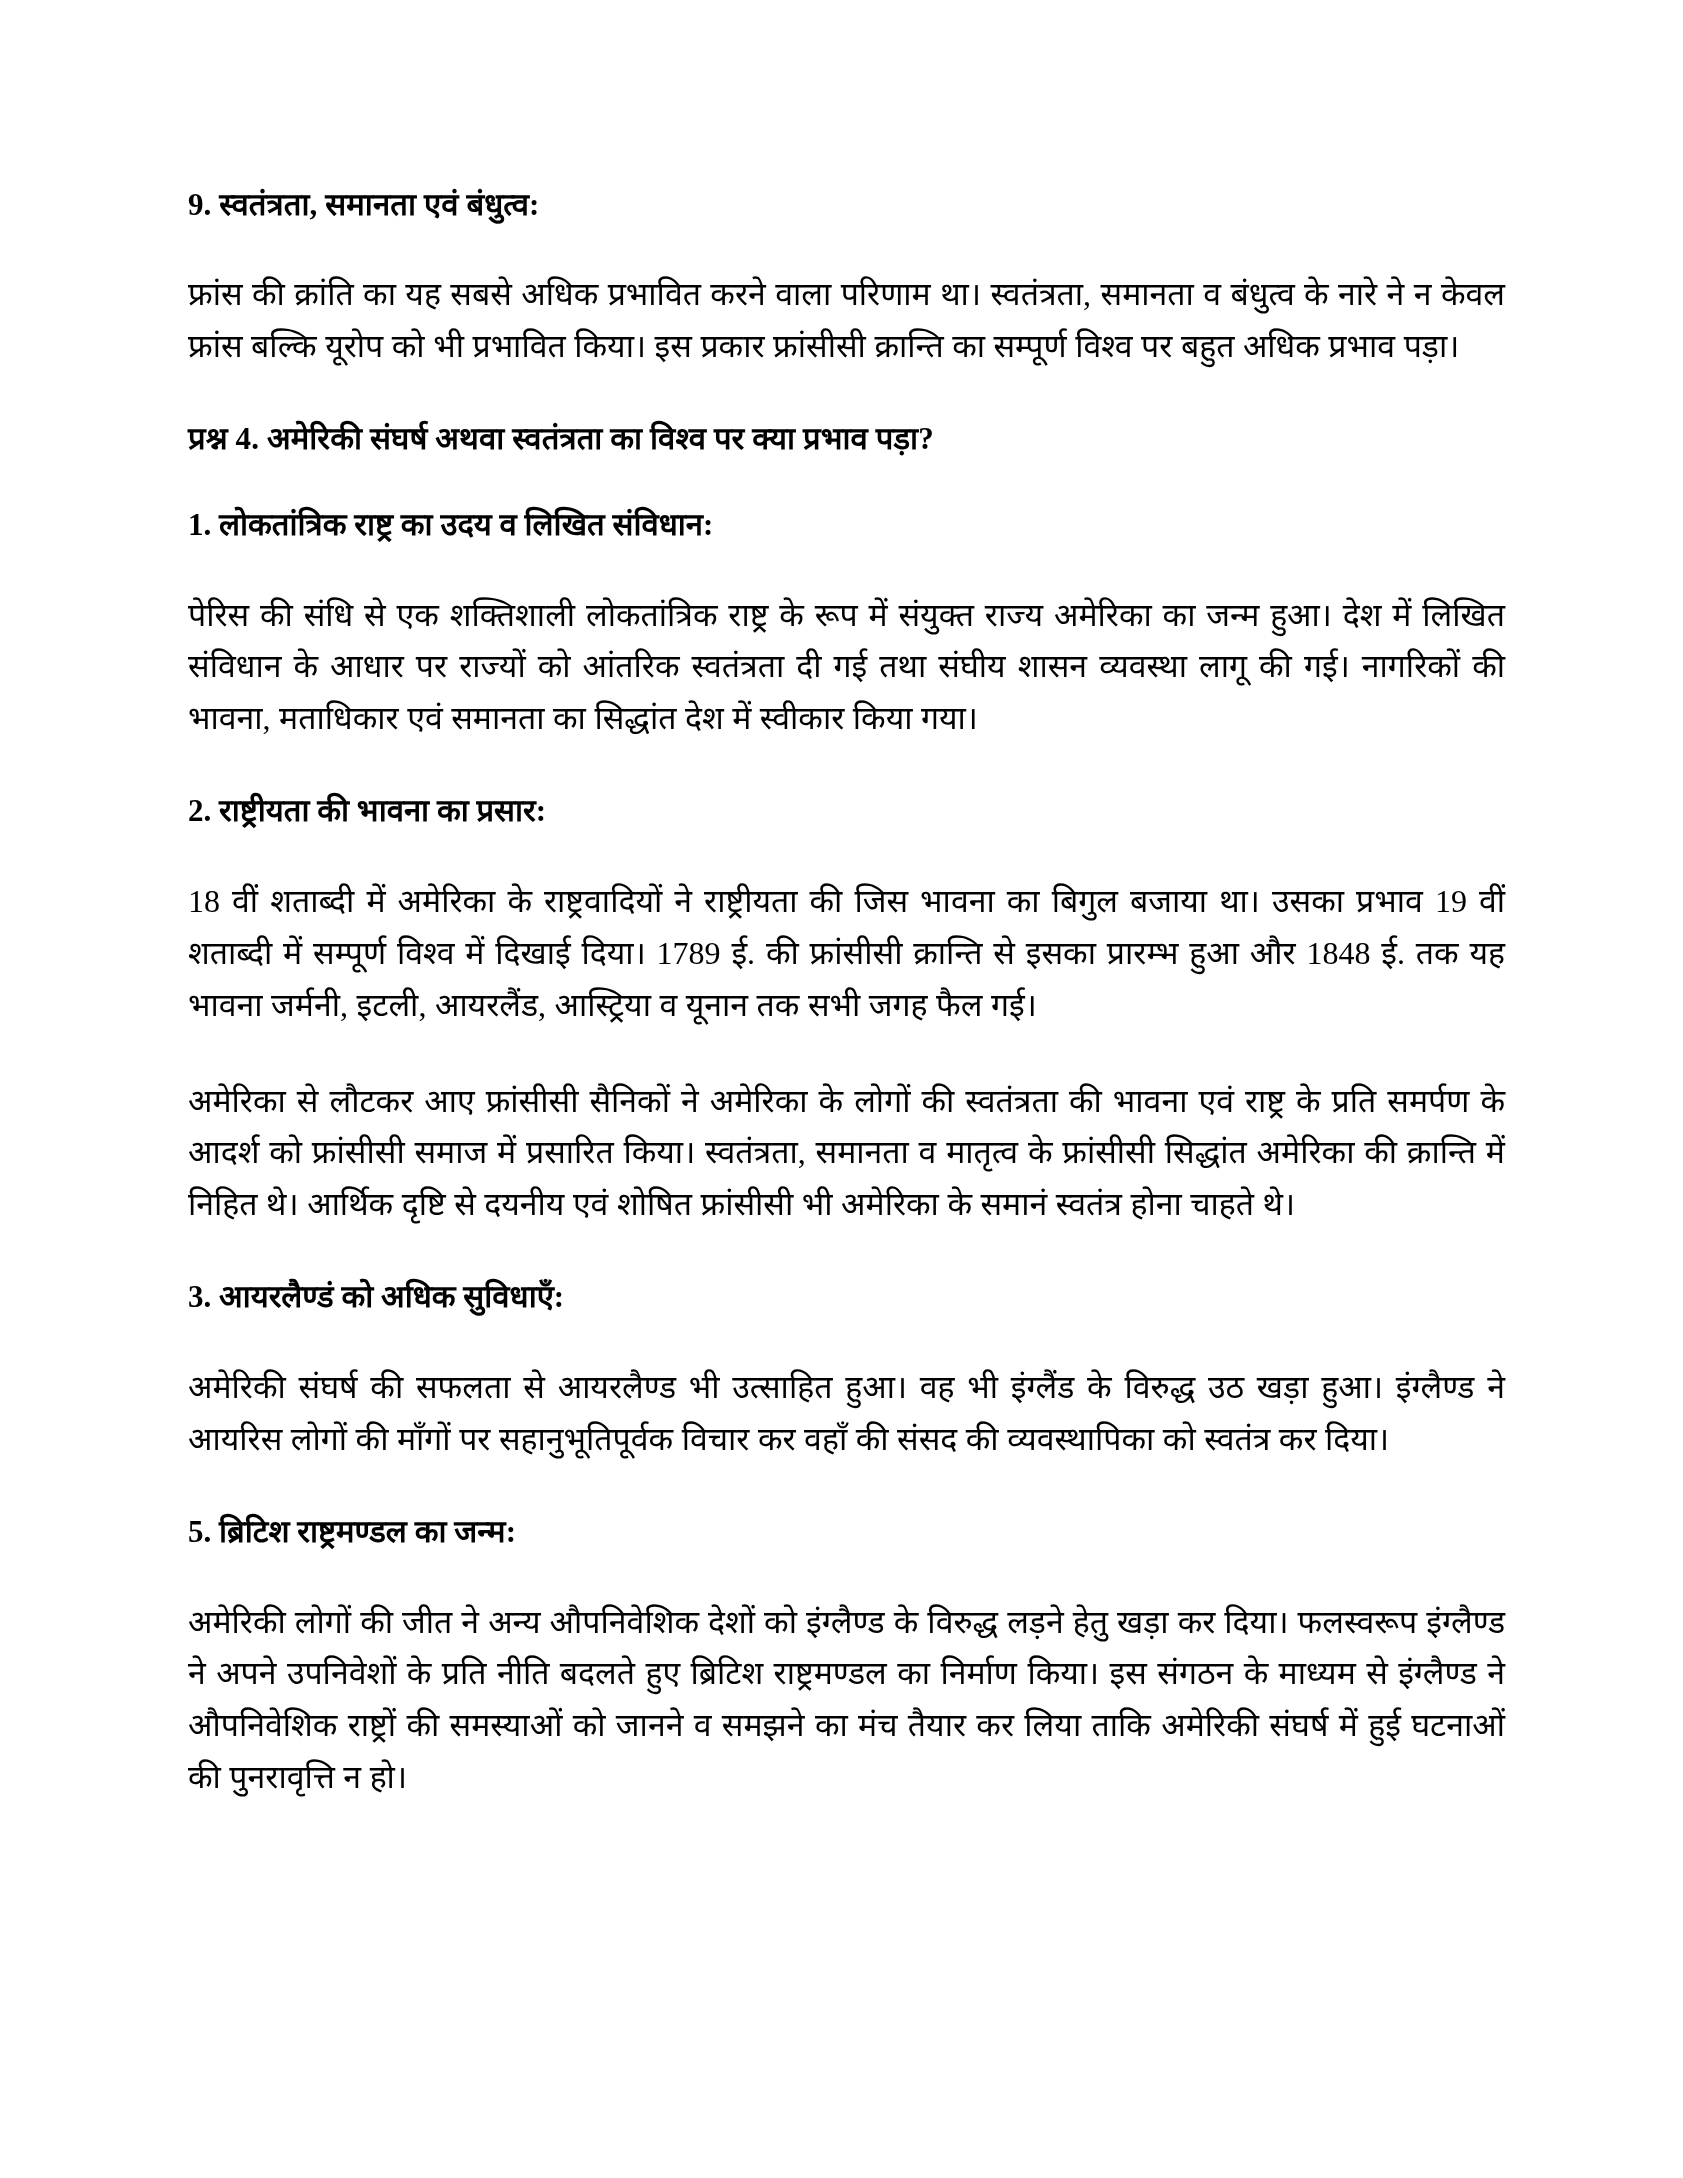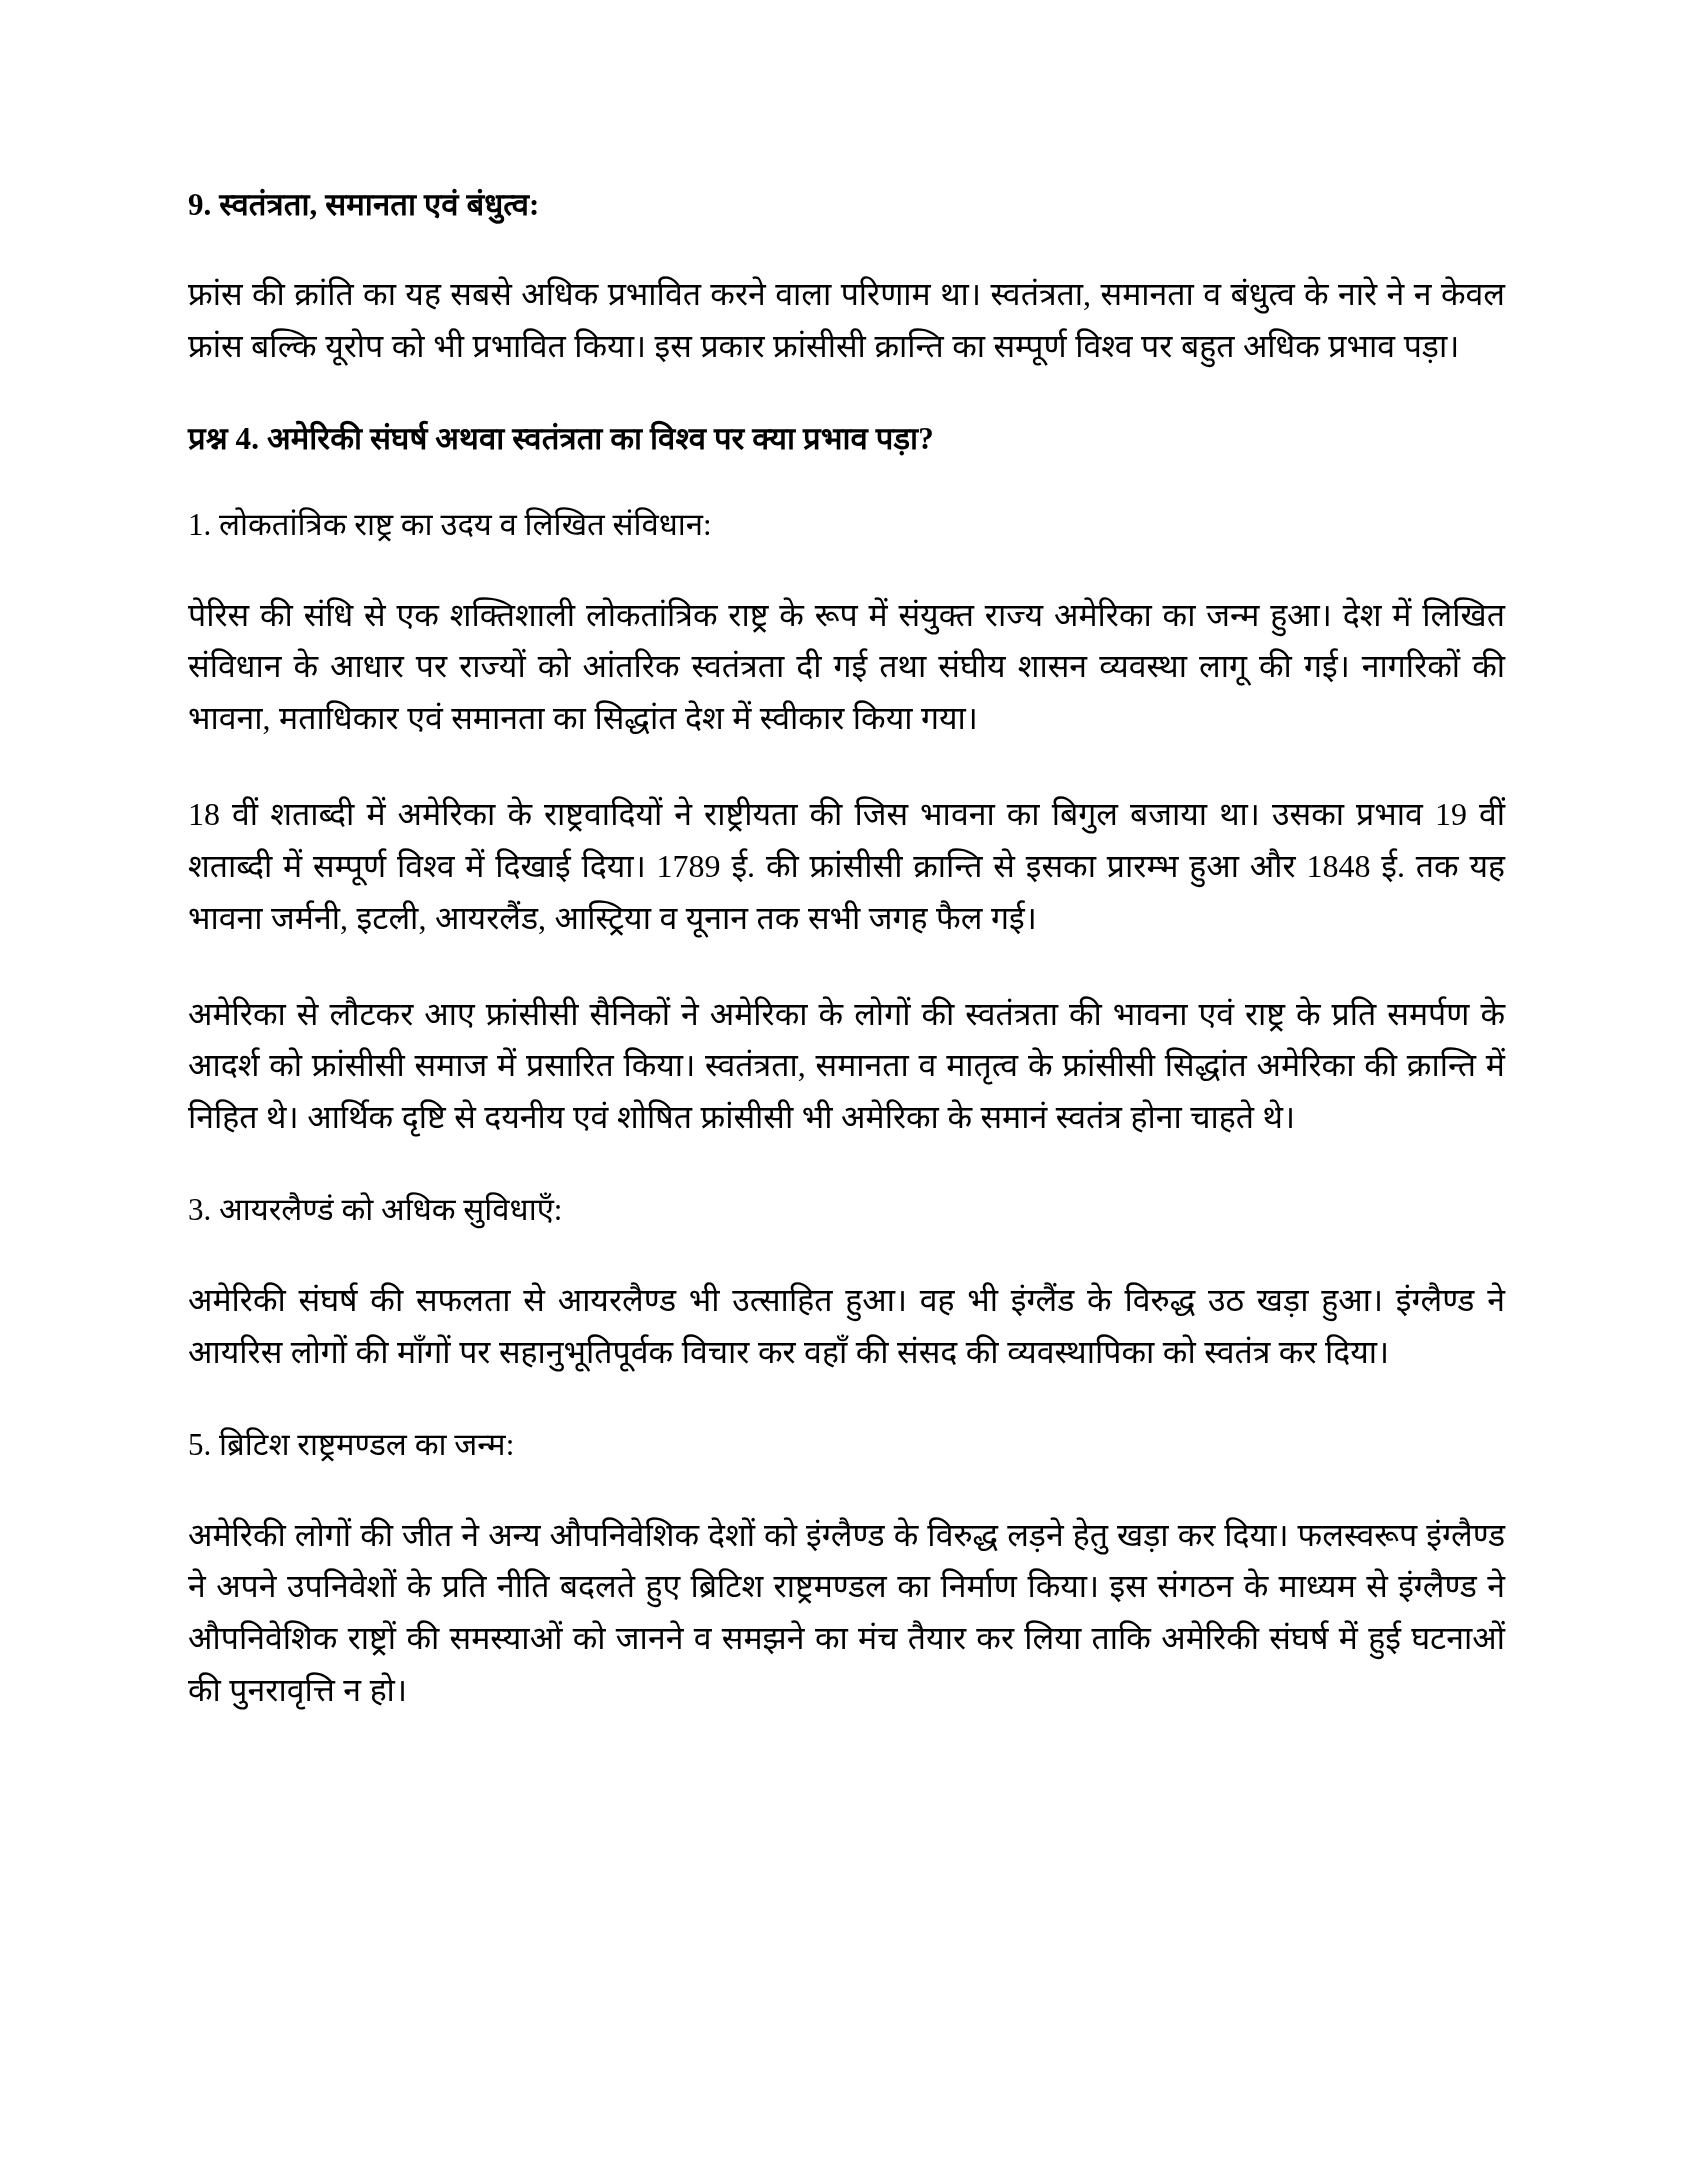--- a/index.html
+++ b/index.html
@@ -49,21 +49,21 @@
   }
   .answer-line {
     font-size: 30px;
     line-height: 1.6;
     margin: 0 0 48px 0;
   }
   .answer-line .label {
     font-weight: bold;
   }
   .sec-heading {
-    font-weight: normal;
+    font-weight: bold;
     font-size: 31px;
     line-height: 1.45;
     margin: 8px 0 42px 0;
   }
 </style>
 </head>
 <body>
 
 <div class="page">
   <div class="content">
@@ -72,20 +72,21 @@
 
     <p class="para">फ्रांस की क्रांति का यह सबसे अधिक प्रभावित करने वाला परिणाम था। स्वतंत्रता, समानता व बंधुत्व के नारे ने न केवल फ्रांस बल्कि यूरोप को भी प्रभावित किया। इस प्रकार फ्रांसीसी क्रान्ति का सम्पूर्ण विश्व पर बहुत अधिक प्रभाव पड़ा।</p>
 
     <h2 class="heading q-heading">प्रश्न 4. अमेरिकी संघर्ष अथवा स्वतंत्रता का विश्व पर क्या प्रभाव पड़ा?</h2>
 
 
     <h3 class="sec-heading">1. लोकतांत्रिक राष्ट्र का उदय व लिखित संविधान:</h3>
 
     <p class="para">पेरिस की संधि से एक शक्तिशाली लोकतांत्रिक राष्ट्र के रूप में संयुक्त राज्य अमेरिका का जन्म हुआ। देश में लिखित संविधान के आधार पर राज्यों को आंतरिक स्वतंत्रता दी गई तथा संघीय शासन व्यवस्था लागू की गई। नागरिकों की भावना, मताधिकार एवं समानता का सिद्धांत देश में स्वीकार किया गया।</p>
 
+    <h3 class="sec-heading">2. राष्ट्रीयता की भावना का प्रसार:</h3>
 
     <p class="para">18 वीं शताब्दी में अमेरिका के राष्ट्रवादियों ने राष्ट्रीयता की जिस भावना का बिगुल बजाया था। उसका प्रभाव 19 वीं शताब्दी में सम्पूर्ण विश्व में दिखाई दिया। 1789 ई. की फ्रांसीसी क्रान्ति से इसका प्रारम्भ हुआ और 1848 ई. तक यह भावना जर्मनी, इटली, आयरलैंड, आस्ट्रिया व यूनान तक सभी जगह फैल गई।</p>
 
 
     <p class="para">अमेरिका से लौटकर आए फ्रांसीसी सैनिकों ने अमेरिका के लोगों की स्वतंत्रता की भावना एवं राष्ट्र के प्रति समर्पण के आदर्श को फ्रांसीसी समाज में प्रसारित किया। स्वतंत्रता, समानता व मातृत्व के फ्रांसीसी सिद्धांत अमेरिका की क्रान्ति में निहित थे। आर्थिक दृष्टि से दयनीय एवं शोषित फ्रांसीसी भी अमेरिका के समानं स्वतंत्र होना चाहते थे।</p>
 
     <h3 class="sec-heading">3. आयरलैण्डं को अधिक सुविधाएँ:</h3>
 
     <p class="para">अमेरिकी संघर्ष की सफलता से आयरलैण्ड भी उत्साहित हुआ। वह भी इंग्लैंड के विरुद्ध उठ खड़ा हुआ। इंग्लैण्ड ने आयरिस लोगों की माँगों पर सहानुभूतिपूर्वक विचार कर वहाँ की संसद की व्यवस्थापिका को स्वतंत्र कर दिया।</p>
 

